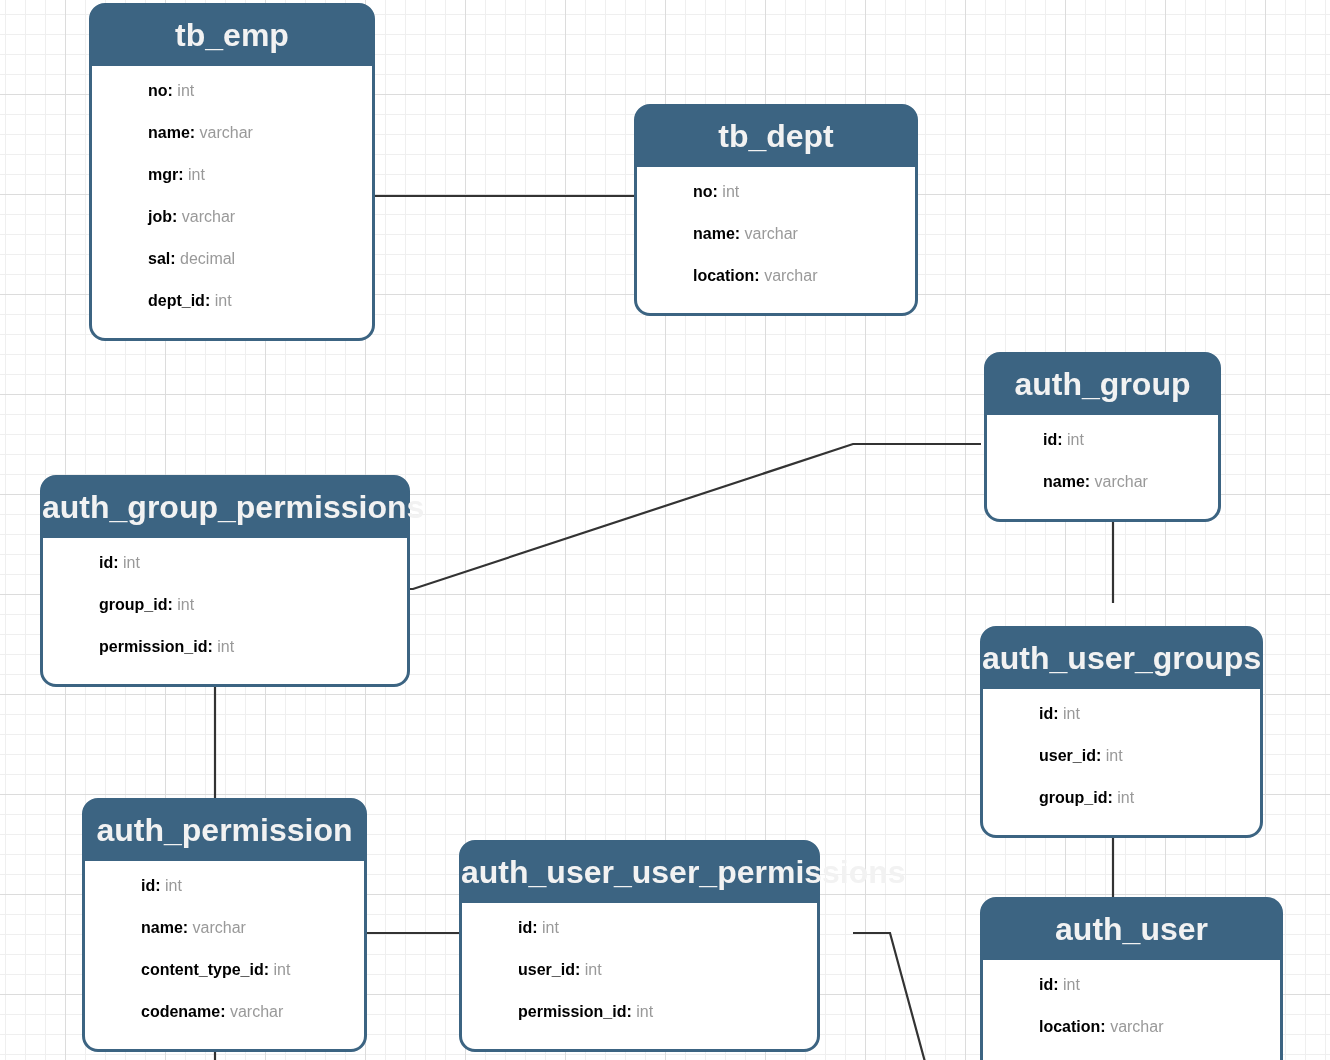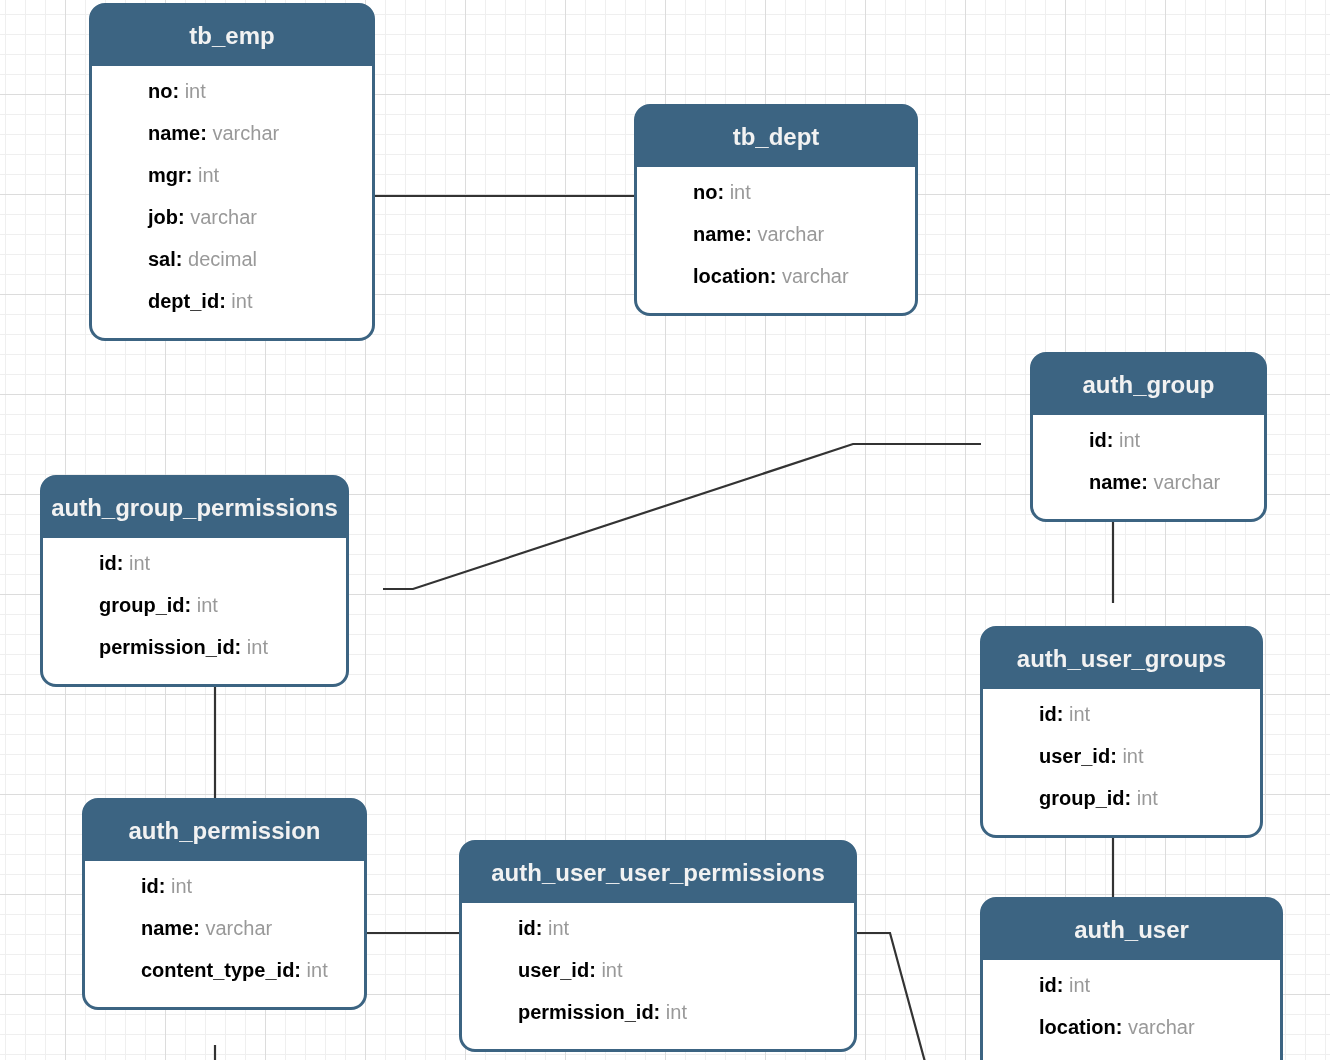--- a/index.html
+++ b/index.html
@@ -48,46 +48,46 @@
     box-sizing: border-box;
     background: #ffffff;
     border: 3px solid var(--accent);
     border-radius: 16px;
   }
   .tbl-header {
     height: 61px;
     line-height: 61px;
     background: var(--accent);
     color: var(--header-text);
-    font-size: 24px;
+    font-size: 32px;
     font-weight: bold;
     text-align: center;
     white-space: nowrap;
     border-radius: 11px 11px 0 0;
     margin: -1px -1px 0 -1px;
   }
   .tbl-body { padding: 4px 0 16px 0; }
   .row {
     height: 42px;
     line-height: 42px;
     padding-left: 56px;
-    font-size: 20px;
+    font-size: 16px;
     white-space: nowrap;
   }
   .fname, .fsep { color: var(--fname); font-weight: bold; }
   .ftype { color: var(--ftype); font-weight: normal; }
 
   
   .t-emp  { left: 89px;  top: 3px;   width: 286px; }
   .t-dept { left: 634px; top: 104px; width: 284px; }
-  .t-ag   { left: 1030px; top: 352px; width: 237px; }
-  .t-agp  { left: 40px;  top: 475px; width: 309px; }
+  .t-ag   { left: 984px; top: 352px; width: 237px; }
+  .t-agp  { left: 40px;  top: 475px; width: 370px; }
   .t-aug  { left: 980px; top: 602px; width: 283px; margin-top: 24px; }
   .t-ap   { left: 82px;  top: 798px; width: 285px; }
-  .t-auup { left: 459px; top: 840px; width: 398px; }
+  .t-auup { left: 459px; top: 840px; width: 361px; }
   .t-au   { left: 980px; top: 897px; width: 303px; }
 </style>
 </head>
 <body>
 
 <div class="canvas">
 
   <svg class="lines">
       <polyline points="375,196 634,196"></polyline>
       <polyline points="383,589 413,589 853,444 981,444"></polyline>
@@ -145,20 +145,21 @@
       <div class="row"><span class="fname">group_id</span><span class="fsep">: </span><span class="ftype">int</span></div>
     </div>
   </div>
 
   <div class="tbl t-ap">
     <div class="tbl-header">auth_permission</div>
     <div class="tbl-body">
       <div class="row"><span class="fname">id</span><span class="fsep">: </span><span class="ftype">int</span></div>
       <div class="row"><span class="fname">name</span><span class="fsep">: </span><span class="ftype">varchar</span></div>
       <div class="row"><span class="fname">content_type_id</span><span class="fsep">: </span><span class="ftype">int</span></div>
+      <div class="row"><span class="fname">codename</span><span class="fsep">: </span><span class="ftype">varchar</span></div>
     </div>
   </div>
 
   <div class="tbl t-auup">
     <div class="tbl-header">auth_user_user_permissions</div>
     <div class="tbl-body">
       <div class="row"><span class="fname">id</span><span class="fsep">: </span><span class="ftype">int</span></div>
       <div class="row"><span class="fname">user_id</span><span class="fsep">: </span><span class="ftype">int</span></div>
       <div class="row"><span class="fname">permission_id</span><span class="fsep">: </span><span class="ftype">int</span></div>
     </div>

